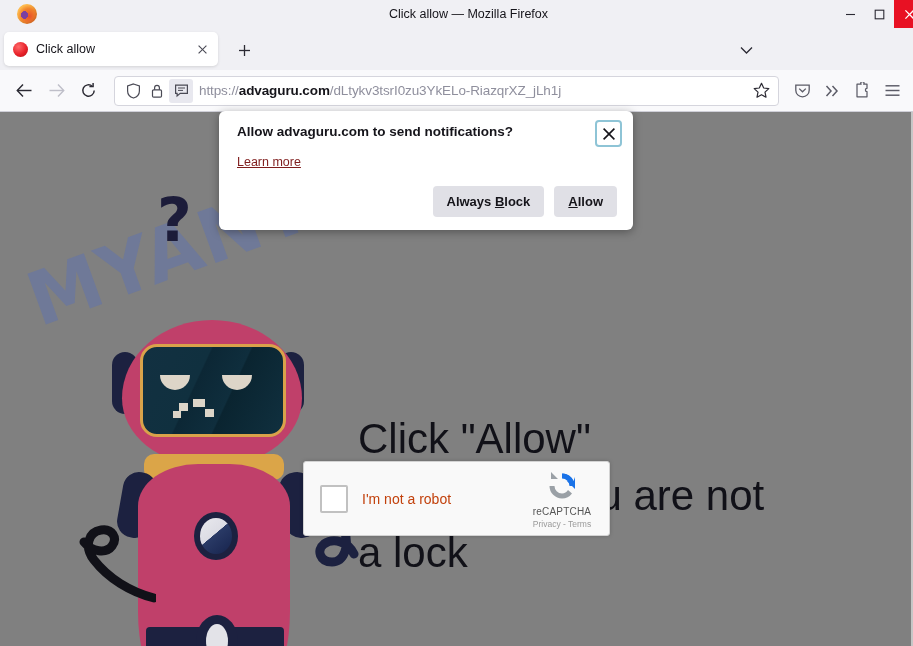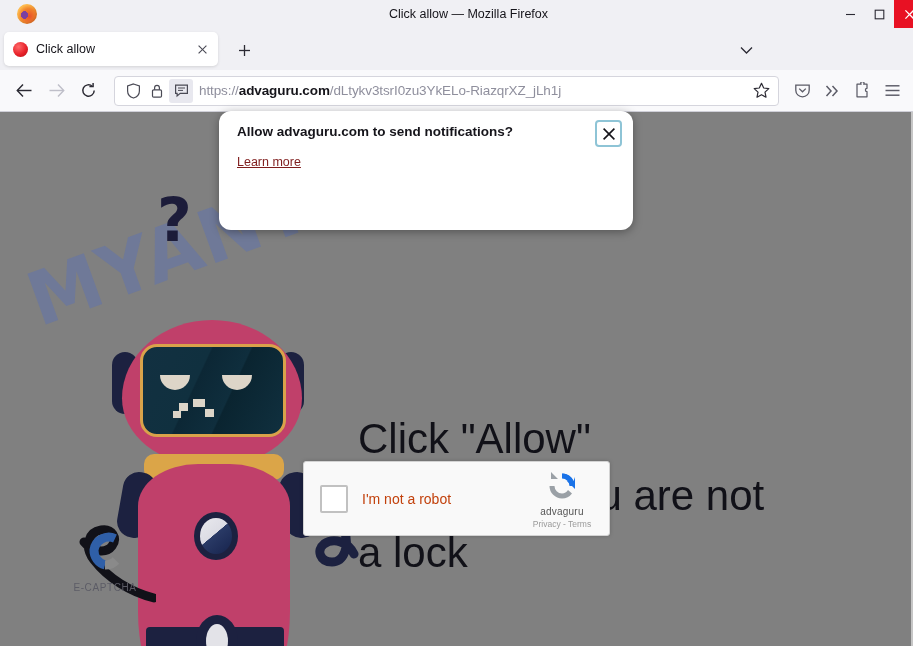--- a/index.html
+++ b/index.html
@@ -223,21 +223,21 @@
   .rc-brand {
     width: 86px; text-align: center; padding-right: 8px; flex: 0 0 auto;
   }
   .rc-logo { width: 36px; height: 36px; margin: 0 auto 2px; }
   .rc-name { font-size: 10px; color: #555; letter-spacing: 0.2px; }
   .rc-terms { font-size: 8.5px; color: #9a9a9a; margin-top: 2px; }
 
   
   .doorhanger {
     position: absolute; left: 219px; top: 111px; width: 414px; height: 119px;
-    background: #ffffff; border-radius: 12px;
+    background: #ffffff; border-radius: 6px;
     box-shadow: 0 2px 10px rgba(0,0,0,0.35);
     z-index: 5;
   }
   .dh-title {
     position: absolute; left: 18px; top: 13px; font-size: 13.5px;
     font-weight: 700; color: #15141a;
   }
   .dh-close {
     position: absolute; right: 11px; top: 9px; width: 27px; height: 27px;
     border: 2px solid #8ec4d6; border-radius: 4px;
@@ -424,61 +424,56 @@
       </div>
 
       <svg class="arm-left" viewBox="0 0 88 110">
         <path d="M86 104 C62 98 40 84 26 66 C16 53 20 38 33 36 C44 34 50 44 44 52 C38 60 24 58 16 48" fill="none" stroke="#111118" stroke-width="9" stroke-linecap="round"></path>
       </svg>
       <svg class="arm-right" viewBox="0 0 78 110">
         <path d="M6 6 C18 12 34 22 40 38 C46 54 40 70 28 70 C16 70 12 58 20 52 C30 45 44 50 50 62" fill="none" stroke="#1c2140" stroke-width="9" stroke-linecap="round"></path>
       </svg>
     </div>
 
-    <div class="ecaptcha">
-      <div class="ec-mark">
-        <svg width="46" height="46" viewBox="0 0 46 46">
-          <path d="M33 11.5 A15 15 0 0 0 12 23 A15 15 0 0 0 23 38" fill="none" stroke="#2f5fa8" stroke-width="9" stroke-linecap="butt"></path>
-          <path d="M23 38 A15 15 0 0 0 34 33.5" fill="none" stroke="#8a8a8a" stroke-width="9" stroke-linecap="butt"></path>
-        </svg>
-      </div>
-      <div class="ec-label">E-CAPTCHA</div>
-    </div>
 
     <div class="headline">
       <div>Click "Allow"</div>
       <div class="l2">to confirm you are not</div>
       <div>a lock</div>
     </div>
 
     <div class="recaptcha">
       <div class="rc-box"></div>
       <div class="rc-label">I'm not a robot</div>
       <div class="rc-brand">
         <div class="rc-logo">
           <svg width="36" height="36" viewBox="0 0 36 36">
             <path d="M18 5.5 A12.5 12.5 0 0 1 29.5 13 L23 13 L31 21 L31 9 L29.5 13" fill="#1a73e8"></path>
             <path d="M18 5.5 A12.5 12.5 0 0 1 30.5 18 L25.5 18 A7.5 7.5 0 0 0 18 10.5 Z" fill="#1a73e8"></path>
             <path d="M5.5 18 A12.5 12.5 0 0 0 18 30.5 L18 25.5 A7.5 7.5 0 0 1 10.5 18 Z" fill="#9aa0a6"></path>
             <path d="M7 11 L14 11 L7 4 L7 16 Z" fill="#9aa0a6"></path>
             <path d="M18 30.5 A12.5 12.5 0 0 0 28 25.5 L24 22 A7.5 7.5 0 0 1 18 25.5 Z" fill="#9aa0a6"></path>
           </svg>
         </div>
-        <div class="rc-name">advaguru</div>
+        <div class="rc-name">reCAPTCHA</div>
         <div class="rc-terms">Privacy - Terms</div>
       </div>
     </div>
 
     <div class="vscroll"></div>
   </div>
 
   <div class="doorhanger">
     <div class="dh-title">Allow advaguru.com to send notifications?</div>
     <div class="dh-close">
       <svg width="14" height="14" viewBox="0 0 14 14">
           <line x1="1.6" y1="1.6" x2="12.4" y2="12.4" stroke="currentColor" stroke-width="1.6"></line>
           <line x1="12.4" y1="1.6" x2="1.6" y2="12.4" stroke="currentColor" stroke-width="1.6"></line>
         </svg>
     </div>
     <a class="dh-learn" href="#">Learn more</a>
+    <div class="dh-actions">
+      <button class="dh-btn"><span>Always </span><u>B</u><span>lock</span></button>
+      <button class="dh-btn"><u>A</u><span>llow</span></button>
+    </div>
   </div>
 
 </div>
 
 </body></html>

